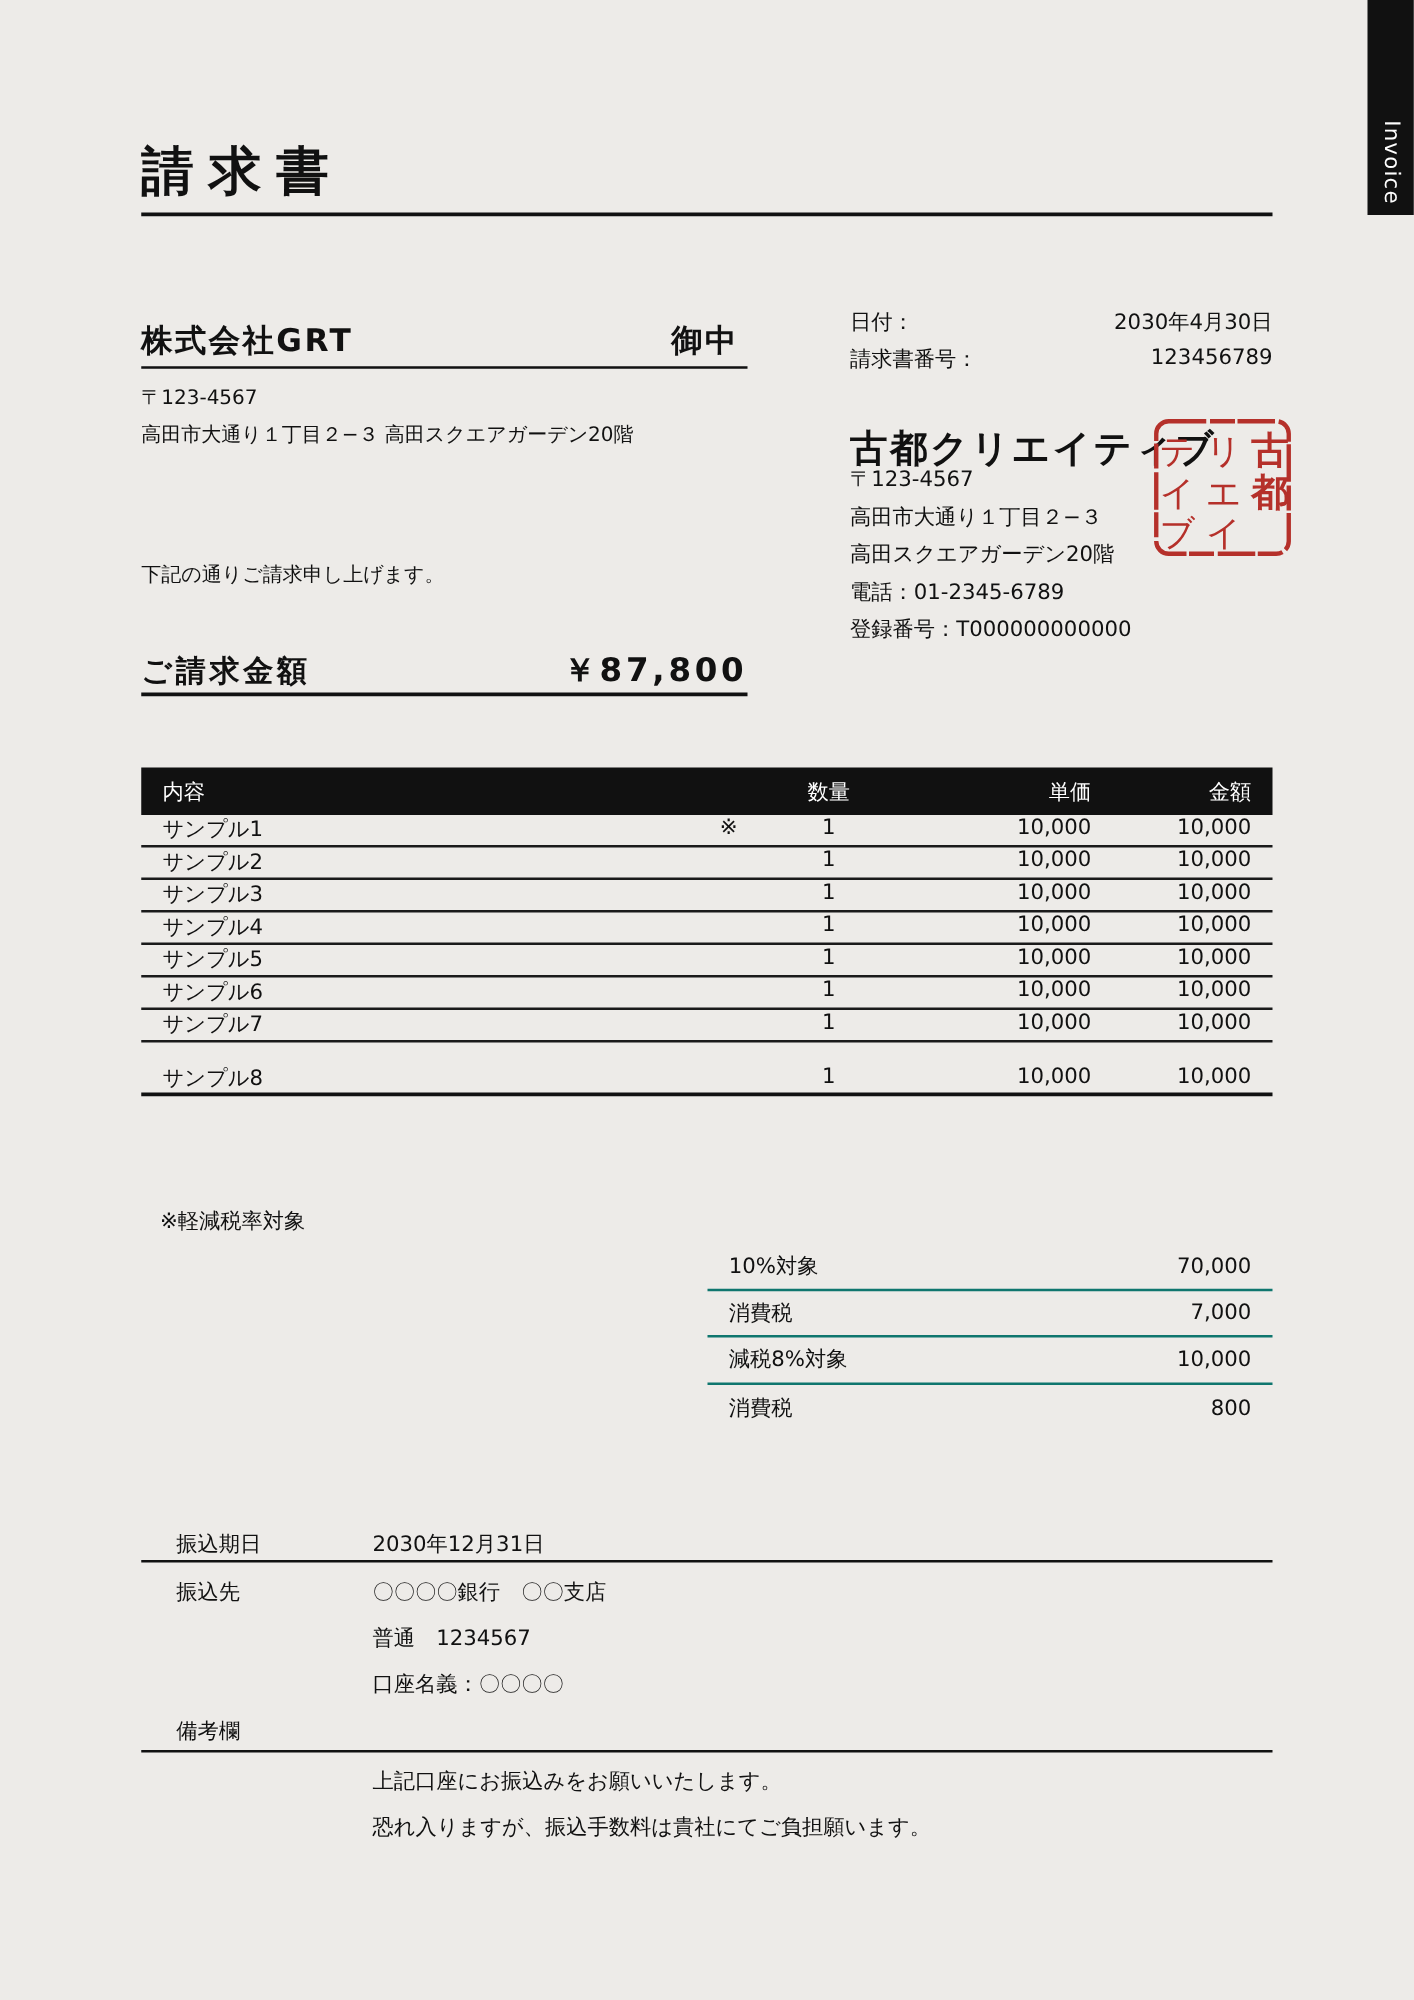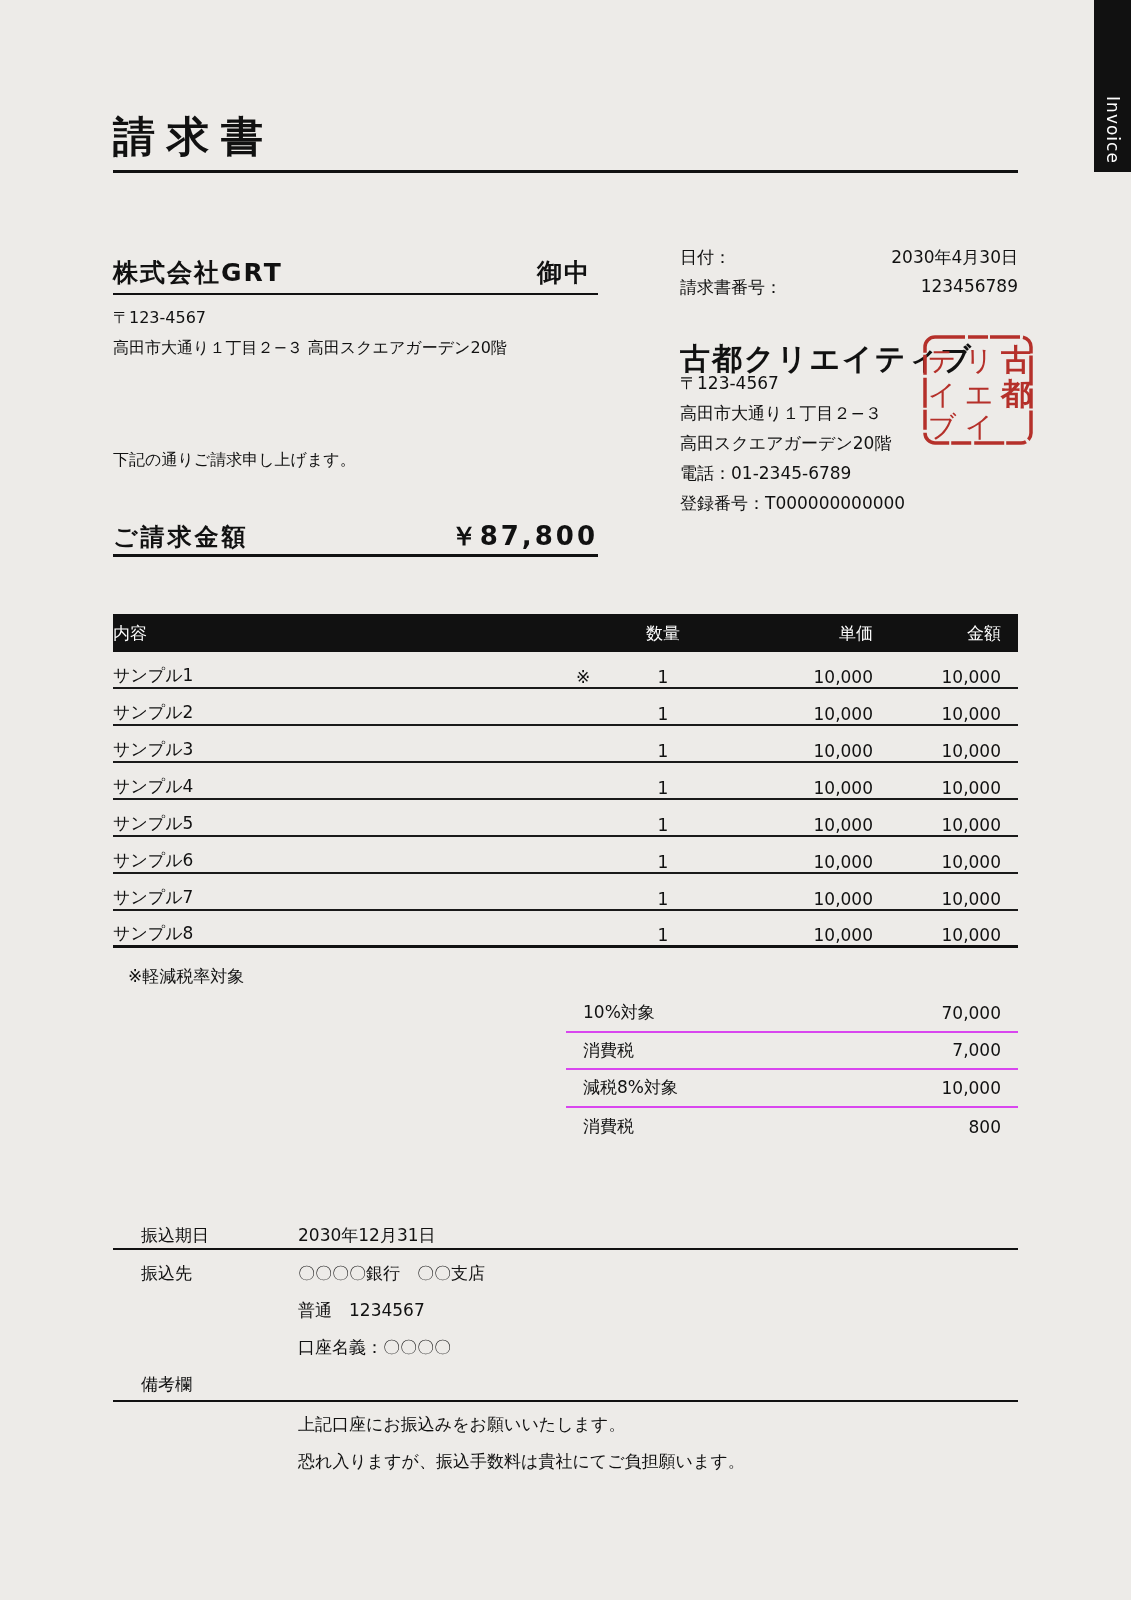--- a/index.html
+++ b/index.html
@@ -55,37 +55,37 @@
     
     .seal { left: 922px; top: 334px; width: 112px; height: 112px; }
 
     
     .table { left: 113px; top: 614px; width: 905px; }
     .thead {
       height: 38px; background: #111111; color: #ffffff;
       display: flex; align-items: center; font-size: 17px;
     }
     .row {
-      height: 37px; display: flex; align-items: flex-end; font-size: 17px;
+      height: 26px; display: flex; align-items: flex-start; font-size: 17px;
       border-bottom: 2px solid #1a1a1a;
     }
-    .row.last { border-bottom: 3px solid #111; }
-    .c-desc { width: 440px; }
+    .row.last { border-bottom: 3px solid #111; margin-top: 17px; }
+    .c-desc { width: 440px; padding-left: 17px; }
     .c-mark { width: 60px; text-align: center; }
     .c-qty { width: 100px; text-align: center; }
     .c-unit { width: 160px; text-align: right; }
     .c-amt { width: 145px; text-align: right; padding-right: 17px; }
 
     .footnote { left: 128px; top: 965px; font-size: 17px; }
 
     
     .summary { left: 566px; top: 995px; width: 452px; }
     .s-row {
       height: 37.6px; display: flex; align-items: center; justify-content: space-between;
-      padding: 0 17px; font-size: 17px; border-bottom: 2px solid #d946ef;
+      padding: 0 17px; font-size: 17px; border-bottom: 2px solid #0f766e;
     }
     .s-row.noline { border-bottom: none; }
     .s-row.total { background: #111; color: #fff; border-bottom: none; height: 38px; }
 
     
     .pay-label { left: 141px; font-size: 17px; }
     .pay-value { left: 298px; font-size: 17px; }
     .rule { left: 113px; width: 905px; height: 2px; background: #111; }
   </style>
 </head>

